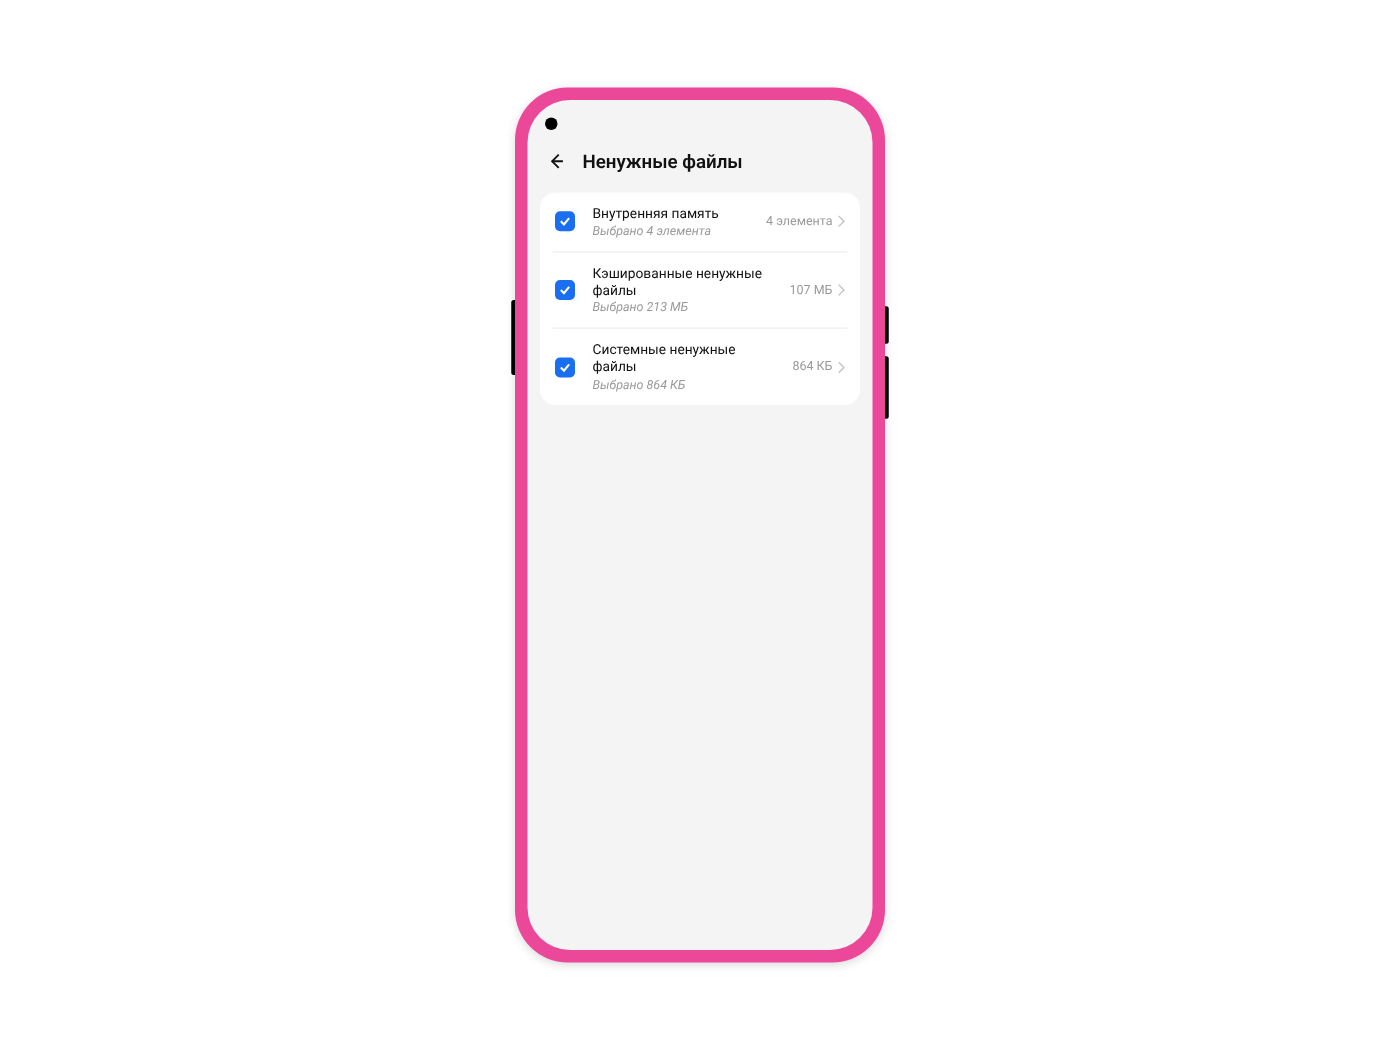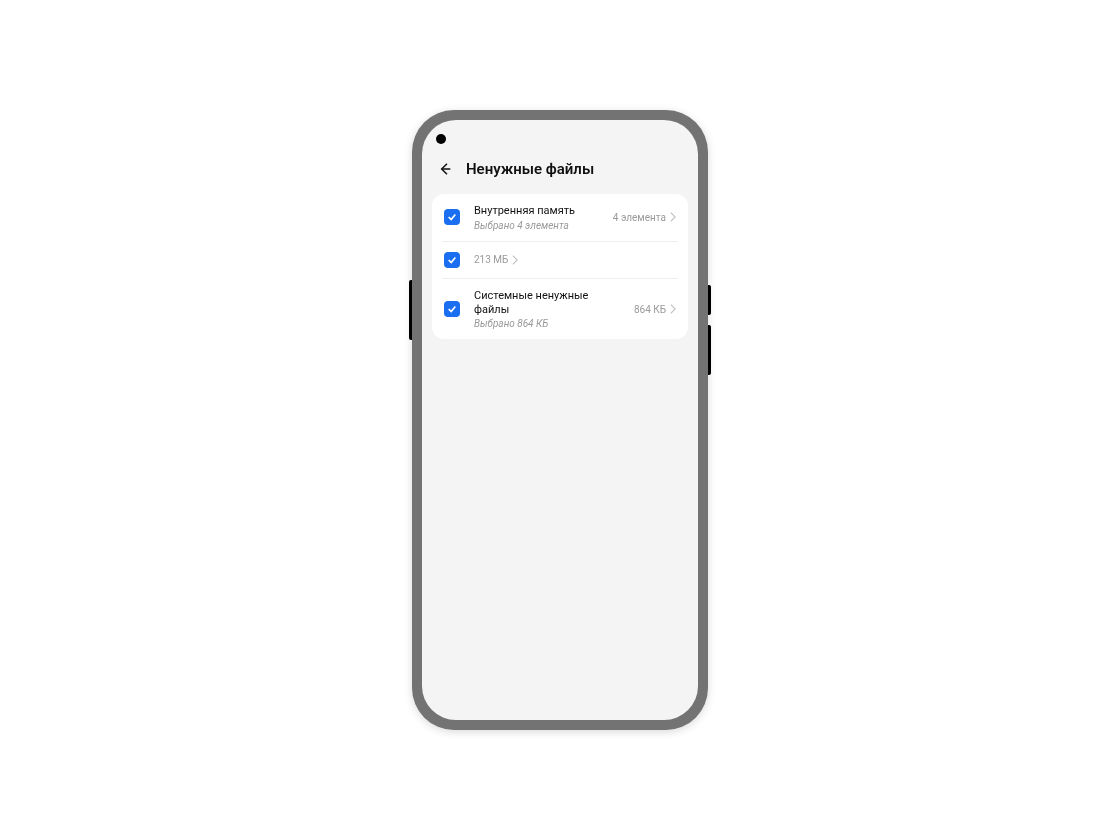--- a/index.html
+++ b/index.html
@@ -7,22 +7,22 @@
     width: 1120px;
     height: 840px;
     background: #fff;
     font-family: -apple-system, BlinkMacSystemFont, "Segoe UI", Roboto, Arial, sans-serif;
     display: flex;
     align-items: center;
     justify-content: center;
   }
   .phone-outer {
     width: 296px;
-    height: 620px;
-    background: #737373;
+    height: 700px;
+    background: #ec4899;
     border-radius: 42px;
     padding: 10px;
     position: relative;
     box-shadow: 0 2px 8px rgba(0,0,0,0.15);
   }
   .side-btn-left {
     position: absolute;
     left: -3px;
     top: 170px;
     width: 3px;
@@ -201,22 +201,26 @@
           </span>
         </div>
       </div>
 
       <div class="row">
         <div class="checkbox">
           <svg viewBox="0 0 24 24" fill="none" stroke="#fff" stroke-width="4">
               <path d="M4 12 L10 18 L20 6"></path>
             </svg>
         </div>
+        <div class="row-main">
+          <div class="row-title">Кэшированные ненужные файлы</div>
+          <div class="row-sub">Выбрано 213 МБ</div>
+        </div>
         <div class="row-right">
-          <span class="row-meta">213 МБ</span>
+          <span class="row-meta">107 МБ</span>
           <span class="chev">
             <svg viewBox="0 0 8 14" fill="none" stroke="#c0c0c4" stroke-width="1.5">
                 <path d="M1 1 L7 7 L1 13"></path>
               </svg>
           </span>
         </div>
       </div>
 
       <div class="row">
         <div class="checkbox">

